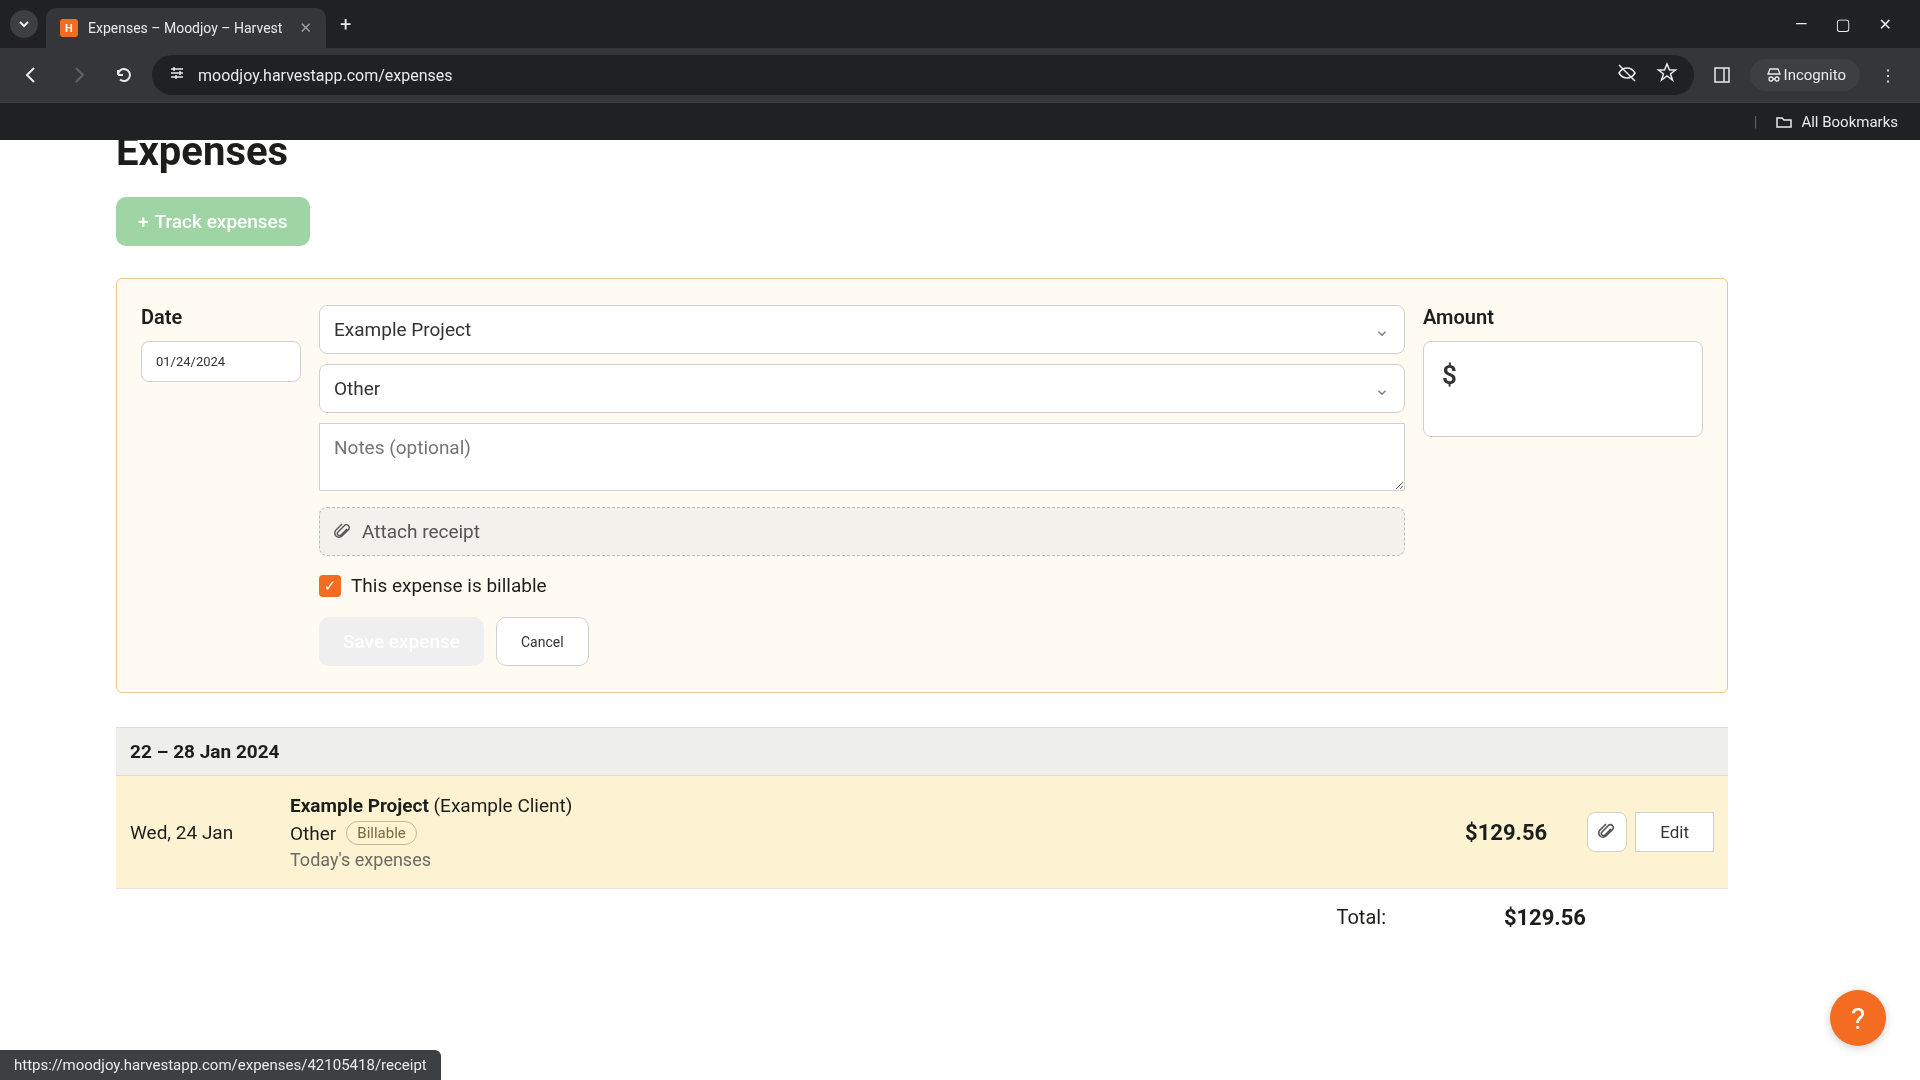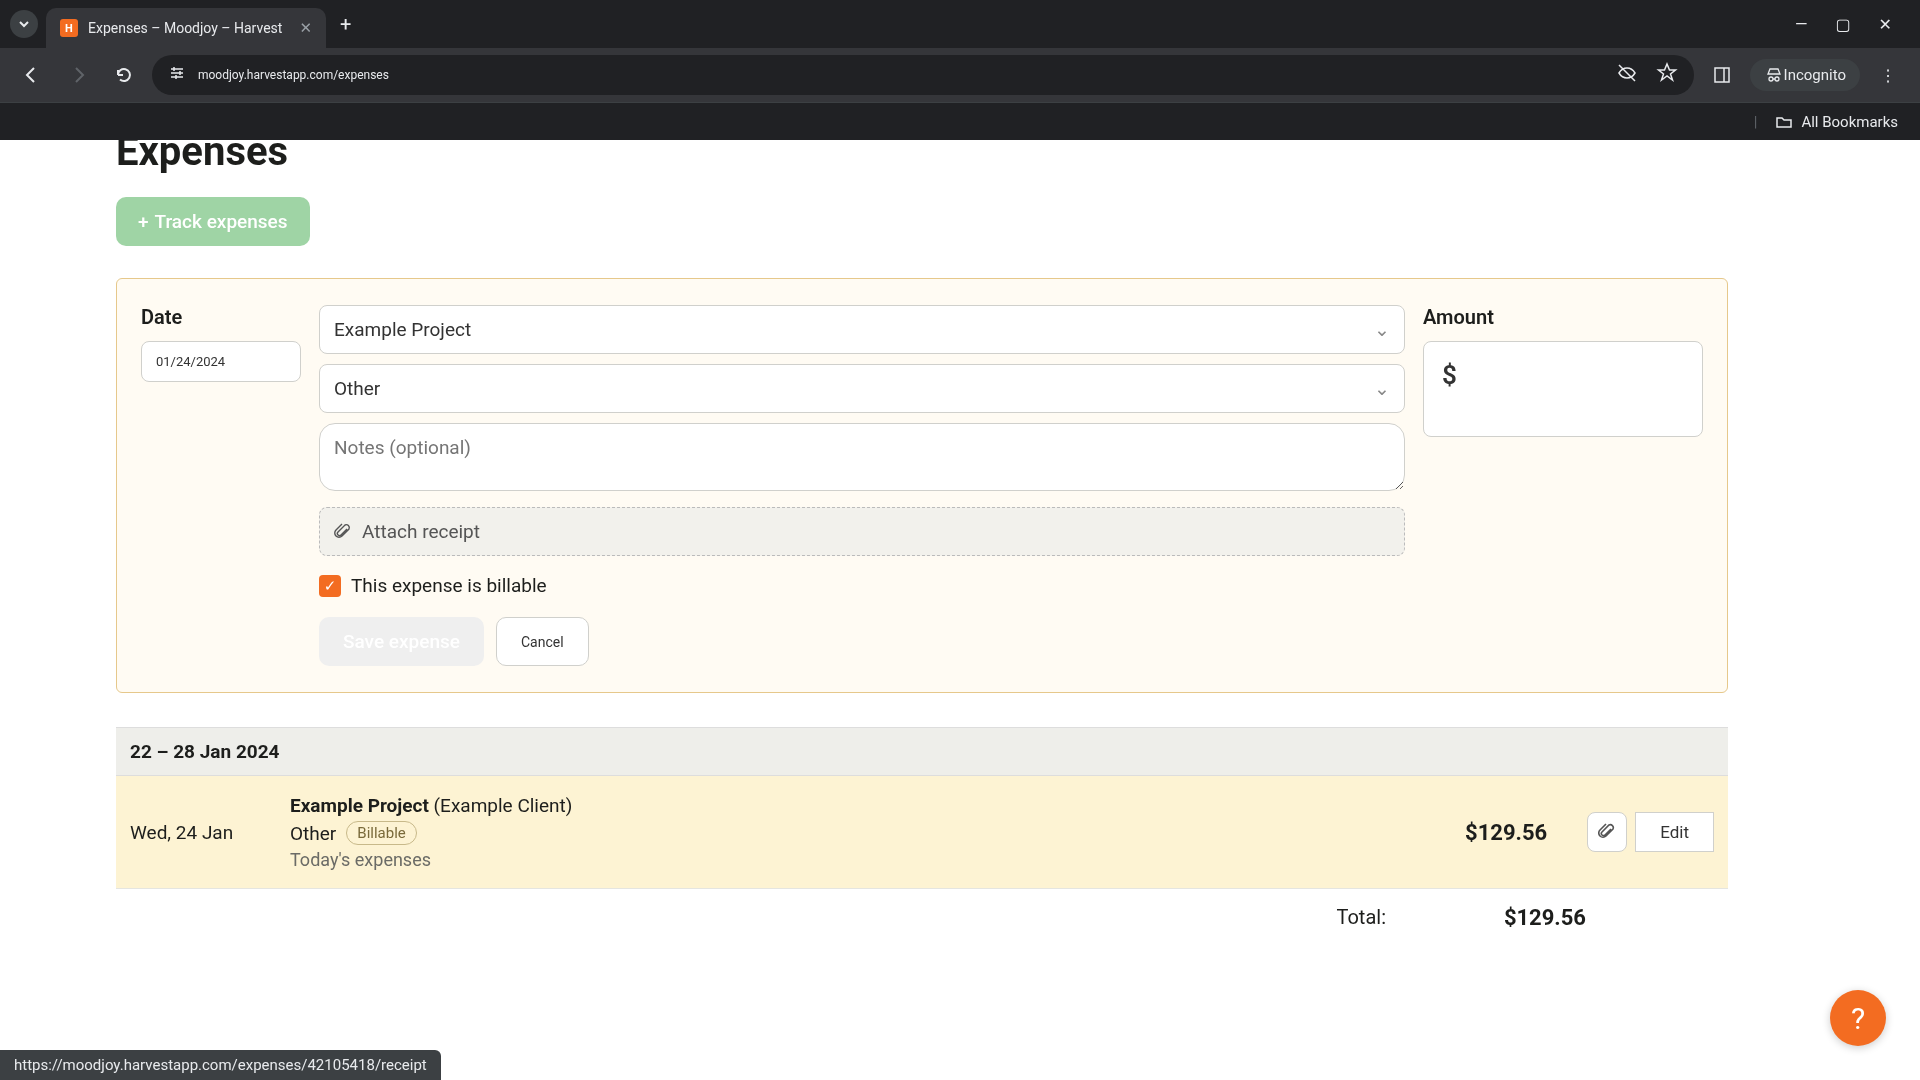--- a/index.html
+++ b/index.html
@@ -15,21 +15,21 @@
 .tab-close { color:#9aa0a6; font-size:15px; cursor:pointer; }
 .new-tab { color:#e8eaed; font-size:20px; margin-left:14px; cursor:pointer; }
 .win-controls { margin-left:auto; display:flex; gap:28px; padding-right:18px; }
 .win-controls span { color:#e8eaed; cursor:pointer; }
 
 .toolbar { display:flex; align-items:center; height:54px; padding:0 14px; gap:10px; background:#35363a; }
 .nav-icon { width:36px; height:36px; display:flex; align-items:center; justify-content:center; color:#e8eaed; border-radius:50%; cursor:pointer; }
 .nav-icon.disabled { color:#5f6368; }
 .addr-bar { flex:1; background:#202124; border-radius:24px; height:40px; display:flex; align-items:center; padding:0 16px; gap:12px; }
 .addr-bar .tune { color:#e8eaed; }
-.addr-bar .url { color:#e8eaed; font-size:12px; }
+.addr-bar .url { color:#e8eaed; font-size:16px; }
 .addr-right { margin-left:auto; display:flex; align-items:center; gap:18px; }
 .addr-right span { color:#e8eaed; }
 .incognito-pill { display:flex; align-items:center; gap:0; background:#3c4043; padding:6px 14px; border-radius:20px; color:#e8eaed; font-size:15px; }
 .bookmarks-bar { display:flex; justify-content:flex-end; align-items:center; height:38px; padding:0 22px; color:#e8eaed; font-size:15px; gap:8px; border-top:1px solid #3c4043; }
 .bookmarks-bar .sep { color:#5f6368; margin-right:10px; }
 
 
 .page { background:#fff; padding:0 0 0 0; height:calc(100% - 140px); overflow-y:auto; position:relative; }
 .page-inner { width:1612px; margin:0 auto 0 116px; }
 .page-title { font-size:40px; font-weight:700; color:#1d1e1c; margin-top:-12px; }
@@ -38,21 +38,21 @@
 .expense-form { margin-top:32px; border:1px solid #e6c88b; background:#fffbf3; border-radius:6px; padding:26px 24px 26px 24px; }
 .form-row { display:flex; gap:18px; }
 .col-date { width:160px; }
 .col-project { flex:1; }
 .col-amount { width:280px; }
 .form-label { font-size:20px; font-weight:600; color:#1d1e1c; margin-bottom:12px; display:block; }
 .input { width:100%; border:1px solid #d0d0cc; background:#fff; border-radius:8px; padding:12px 14px; font-size:13px; color:#333; }
 .select { width:100%; border:1px solid #d0d0cc; background:#fff; border-radius:8px; padding:12px 14px; font-size:19px; color:#333; display:flex; align-items:center; justify-content:space-between; cursor:pointer; }
 .chev { color:#888; }
 .select + .select { margin-top:10px; }
-.textarea { width:100%; border:1px solid #d0d0cc; background:#fff; border-radius:16px; padding:12px 14px; font-size:19px; color:#999; margin-top:10px; height:68px; resize:both; }
+.textarea { width:100%; border:1px solid #d0d0cc; background:#fff; border-radius:1px; padding:12px 14px; font-size:19px; color:#999; margin-top:10px; height:68px; resize:both; }
 .amount-box { border:1px solid #d0d0cc; background:#fff; border-radius:8px; padding:18px 18px; height:96px; font-size:26px; font-weight:600; color:#333; }
 .attach { margin-top:12px; border:1px dashed #bbb; background:#f2f1ec; border-radius:8px; padding:12px 14px; font-size:19px; color:#555; display:flex; align-items:center; gap:10px; cursor:pointer; }
 .billable-row { margin-top:18px; display:flex; align-items:center; gap:10px; }
 .checkbox { width:22px; height:22px; background:#f36c21; border-radius:4px; display:flex; align-items:center; justify-content:center; color:#fff; font-size:15px; cursor:pointer; }
 .billable-label { font-size:19px; color:#1d1e1c; }
 .form-actions { margin-top:20px; display:flex; gap:12px; }
 .btn-save { background:#26843; color:#fff; border:none; padding:13px 24px; border-radius:10px; font-size:19px; font-weight:500; cursor:pointer; }
 .btn-cancel { background:#fff; color:#333; border:1px solid #d0d0cc; padding:13px 24px; border-radius:10px; font-size:14px; cursor:pointer; }
 
 .week-block { margin-top:34px; }

